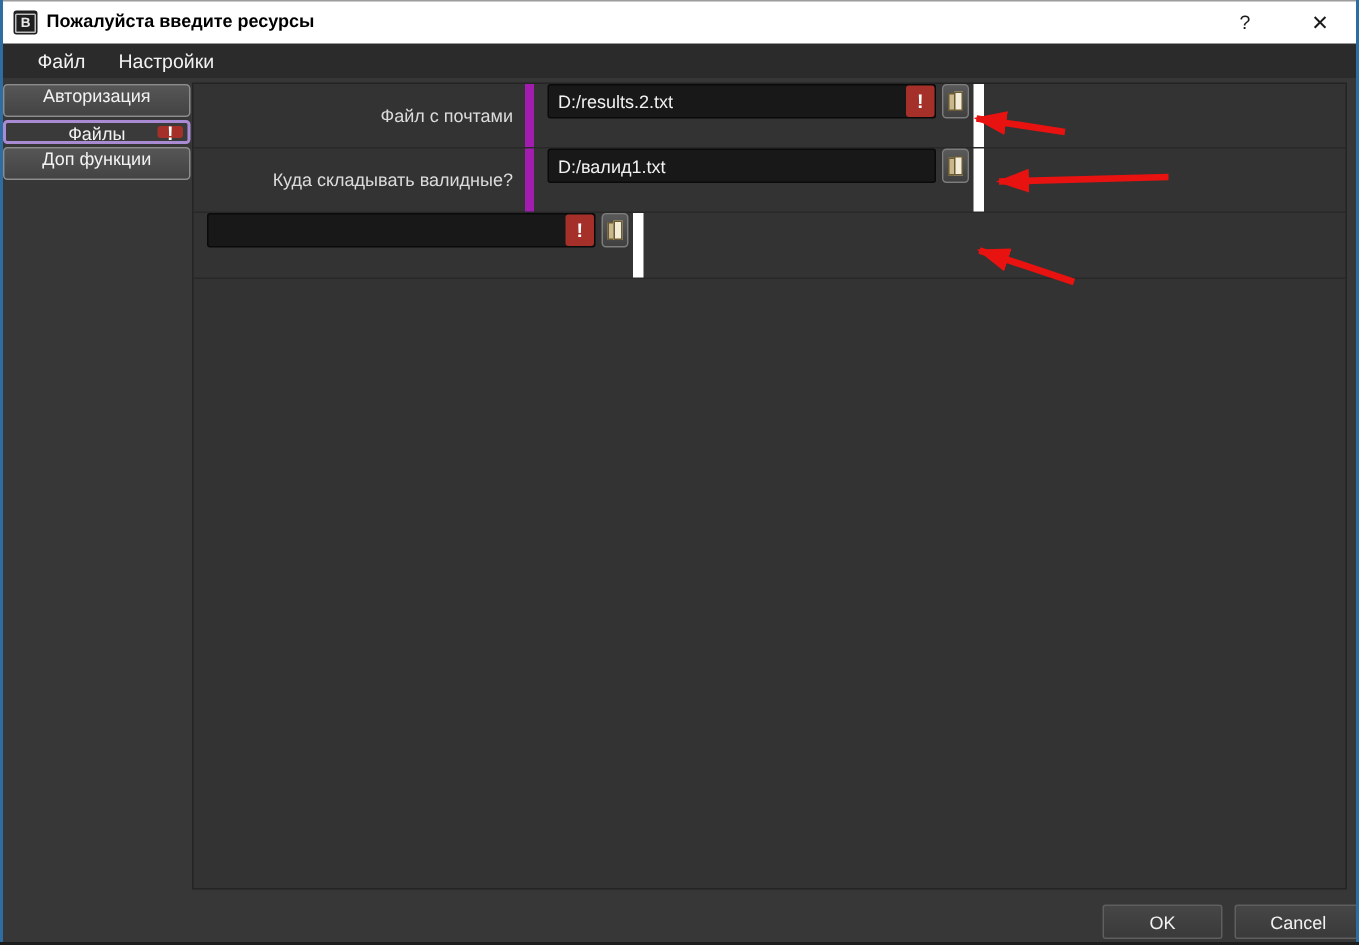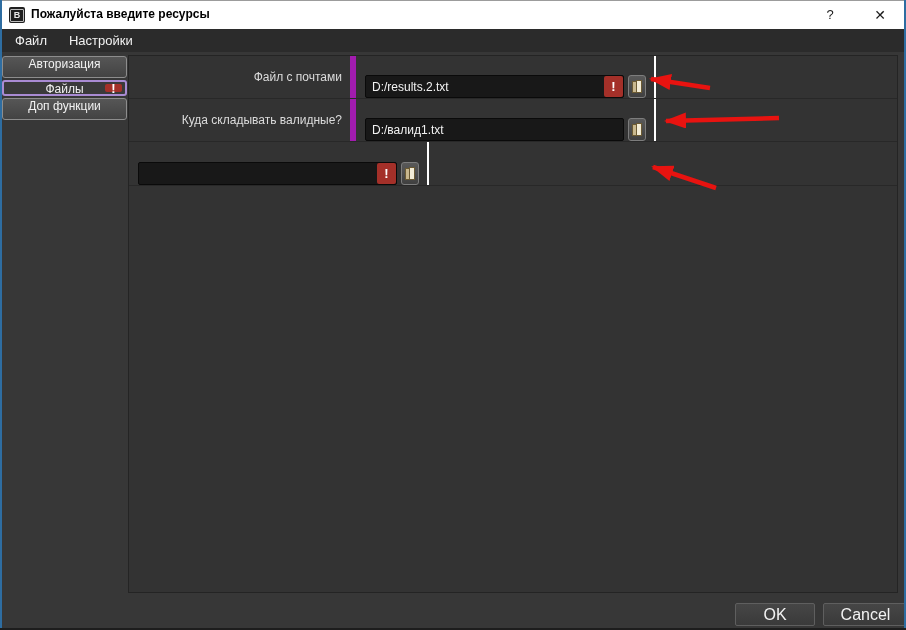--- a/index.html
+++ b/index.html
@@ -22,21 +22,21 @@
   .app-icon span {
     color:#e8e8e8; font-size:9px; font-weight:bold; line-height:1;
     border:1px solid #bdbdbd; padding:1px 3px; border-radius:1px;
   }
   .title-text { position:absolute; left:31px; top:0; height:29px; line-height:29px; font-size:12px; color:#000;font-weight:bold; }
   .cap-btn { position:absolute; top:0; height:29px; display:flex; align-items:center; justify-content:center; color:#1a1a1a; cursor:default; }
   .cap-help  { left:806px; width:48px; font-size:13px; }
   .cap-close { left:856px; width:48px; font-size:14px; }
 
   
-  .menubar { position:absolute; left:0; top:29px; width:906px; height:23px; background:#2b2b2b; z-index:9; display:flex; align-items:stretch; padding-left:4px; }
+  .menubar { position:absolute; left:0; top:29px; width:906px; height:23px; background:#2b2b2b; z-index:9; display:flex; align-items:stretch; padding-left:14px; }
   .menu-item { color:#f2f2f2; font-size:13px; line-height:23px; padding:0 11px; }
 
   
   .tabs { position:absolute; left:2px; top:56px; width:125px; z-index:5; }
   .tab {
     position:relative; height:22px; margin-bottom:2px;
     background:linear-gradient(#565656,#434343);
     border:1px solid #8d8d8d; border-radius:3px;
     color:#f2f2f2; font-size:12px;
     display:flex; justify-content:center;
@@ -56,22 +56,22 @@
     background:#333333; border:1px solid #242424; z-index:1;
   }
   .form-row { display:flex; height:43px; border-bottom:1px solid #282828; }
   .form-row:last-of-type { height:44px; }
   .cell-label {
     width:227px; border-right:6px solid #a21caf;
     display:flex; align-items:center; justify-content:flex-end;
     padding-right:8px; color:#dcdcdc; font-size:12px;
   }
   .cell-input {
-    width:300px; border-right:2px solid #ffffff;
-    display:flex; align-items:flex-end; padding-left:9px;
+    width:300px; border-right:7px solid #ffffff;
+    display:flex; align-items:flex-start; padding-left:9px;
   }
   .input-wrap { position:relative; width:259px; height:23px; }
   .input-wrap input {
     width:259px; height:23px; background:#181818; border:1px solid #0a0a0a;
     border-radius:2px; color:#f2f2f2; font-size:12px; padding:0 6px;
     font-family:"Liberation Sans", sans-serif; outline:none;
   }
   .input-wrap input.with-badge { padding-right:26px; }
   .field-badge {
     position:absolute; right:1px; top:1px; bottom:1px; width:19px;
@@ -85,21 +85,21 @@
     display:flex; align-items:center; justify-content:center; cursor:default;
   }
   .book-icon { display:flex; height:13px; }
   .book-page-l { width:4px; height:12px; margin-top:1px; background:#c9b88e; border:1px solid #6b5a33; border-right:none; }
   .book-page-r { width:6px; height:13px; background:#f3ecd6; border:1px solid #6b5a33; }
 
   
   .footer-btn {
     position:absolute; top:603px; height:23px;
     background:linear-gradient(#464646,#3a3a3a); border:1px solid #5f5f5f;
-    border-radius:2px; color:#f2f2f2; font-size:16px;
+    border-radius:2px; color:#f2f2f2; font-size:12px;
     display:flex; align-items:center; justify-content:center; cursor:default;
   }
   .btn-ok { left:735px; width:80px; }
   .btn-cancel { left:823px; width:85px; }
 
   
   .arrows { position:absolute; left:0; top:0; width:906px; height:630px; pointer-events:none; z-index:55; }
 </style>
 </head>
 <body>

